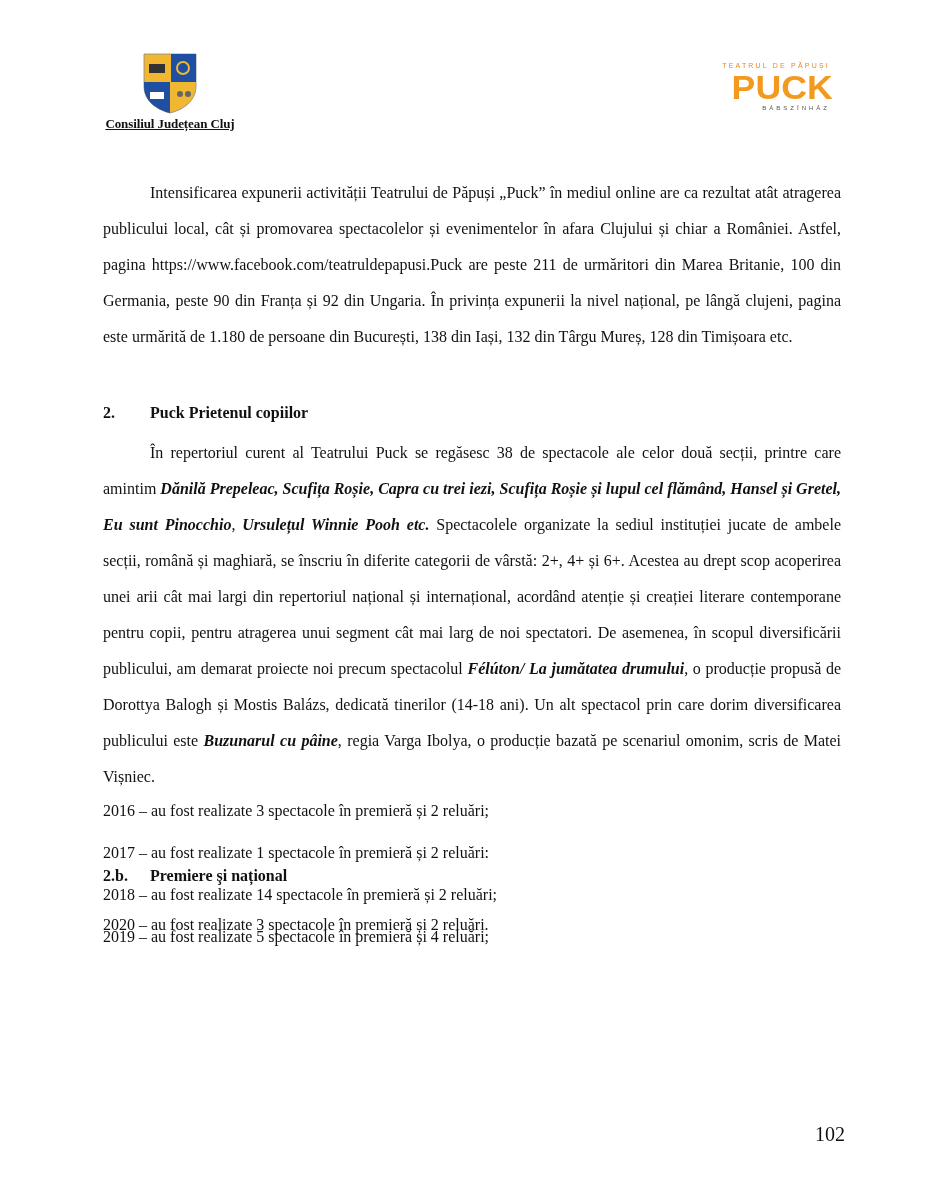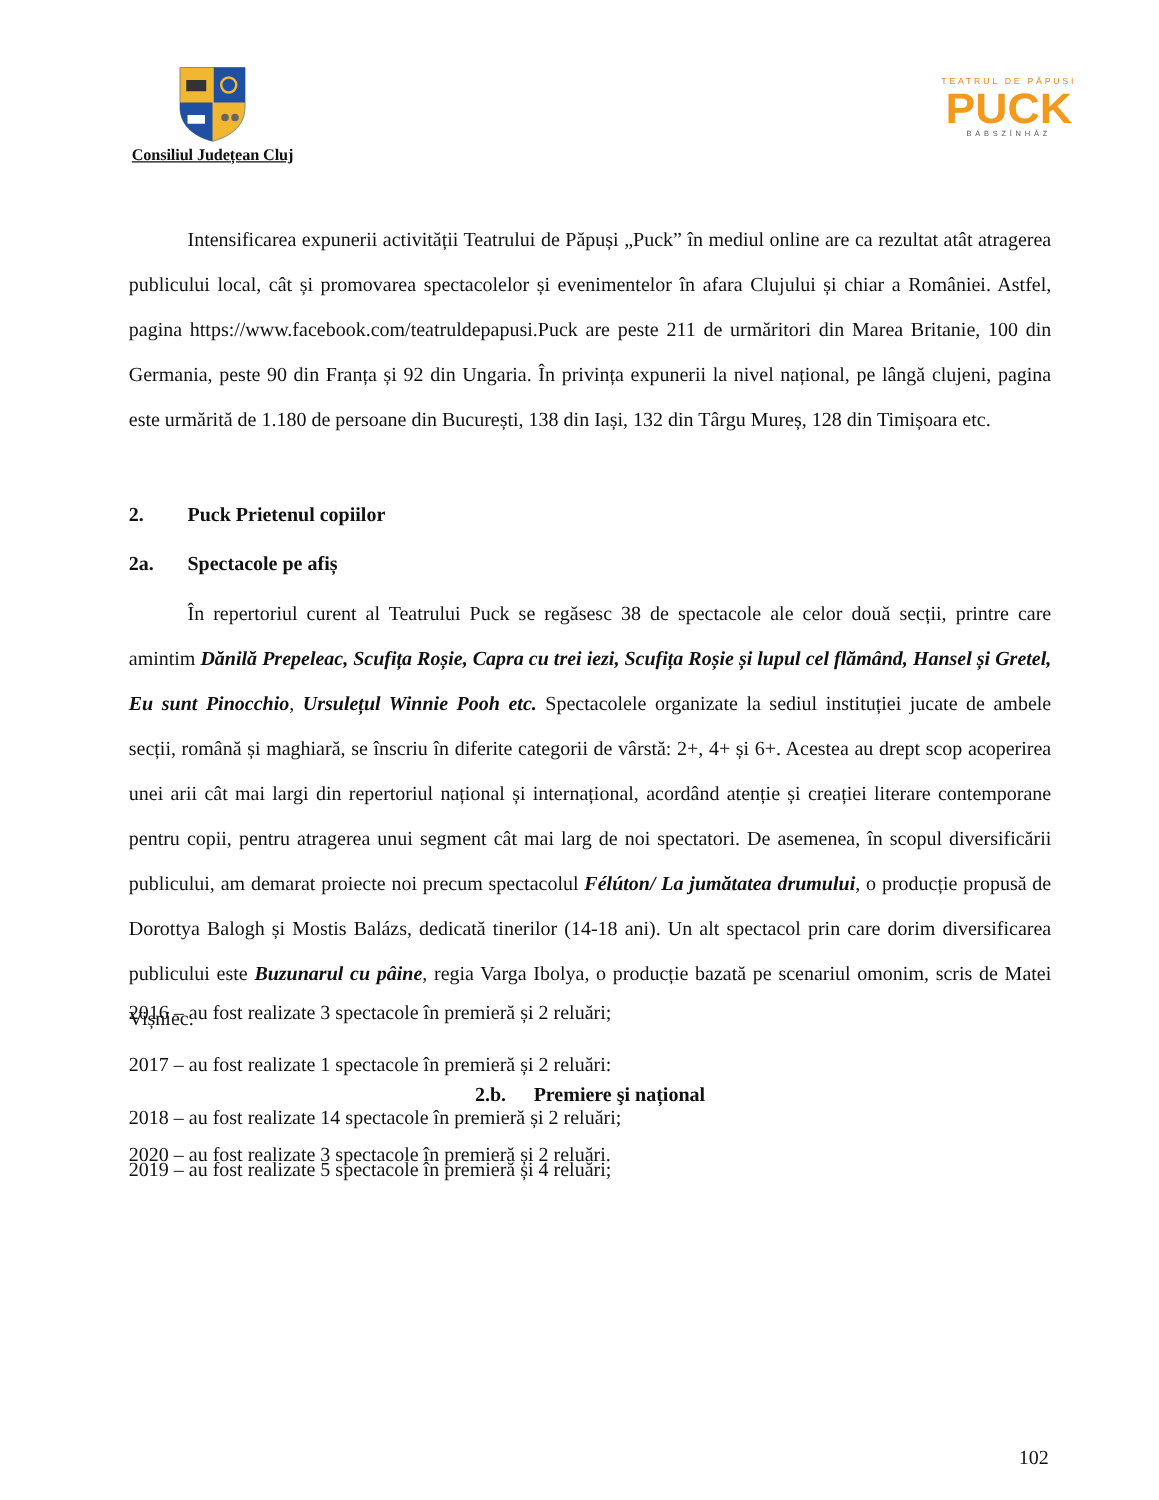--- a/index.html
+++ b/index.html
@@ -1,31 +1,31 @@
 <!DOCTYPE html>
 <html><head>
 <meta charset="utf-8">
 <style>
   html, body { margin: 0; padding: 0; background: #ffffff; }
   body { width: 927px; height: 1200px; position: relative; overflow: hidden;
     font-family: "Liberation Serif", serif; color: #111; }
   .header-left { position: absolute; left: 90px; top: 52px; width: 160px; text-align: center; text-decoration: underline; }
   .crest { width: 56px; height: 62px; margin: 0 auto; display:block; }
   .council { font-weight: bold; font-size: 13px; margin-top: 2px; white-space: nowrap; letter-spacing: -0.1px; }
-  .header-right { position: absolute; left: 752px; top: 62px; width: 110px; text-align: center; }
+  .header-right { position: absolute; left: 720px; top: 62px; width: 110px; text-align: right; }
   .puck-top { font-family: "Liberation Sans", sans-serif; font-size: 7px; letter-spacing: 2.2px; color: #e8862a; }
   .puck-word { font-family: "Liberation Sans", sans-serif; font-weight: bold; font-size: 34px; line-height: 34px;
     color: #f39a1e; letter-spacing: 0px; margin-top: 1px; transform: scaleX(1.05); }
   .puck-bottom { font-family: "Liberation Sans", sans-serif; font-size: 6px; letter-spacing: 3px; color: #555; margin-top: 1px; }
   .content { position: absolute; left: 103px; top: 175px; width: 738px; font-size: 16px; }
   p.body { margin: 0; line-height: 36px; text-align: justify; text-indent: 47px; }
   .h { font-weight: bold; font-size: 16px; display: flex; }
   .h .num { width: 47px; }
   .list-line { font-size: 16px; position: absolute; left: 103px; }
-  .page-num { position: absolute; left: 815px; top: 1158px; font-size: 16px; }
+  .page-num { position: absolute; left: 815px; top: 1123px; font-size: 20px; }
   b i, i b { font-weight: bold; font-style: italic; }
 </style>
 </head>
 <body>
 
 <div class="header-left">
   <svg class="crest" viewBox="0 0 56 62">
     <path d="M2 2 H54 V34 C54 50 40 58 28 61 C16 58 2 50 2 34 Z" fill="#f2b731" stroke="#888" stroke-width="0.8"></path>
     <rect x="29" y="2" width="25" height="28" fill="#1f4fa0"></rect>
     <path d="M2 30 H28 V61 C16 58 2 50 2 34 Z" fill="#1f4fa0"></path>
@@ -45,28 +45,24 @@
 </div>
 
 <div class="content">
   <p class="body">Intensificarea expunerii activității Teatrului de Păpuși „Puck” în mediul online are ca rezultat atât atragerea publicului local, cât și promovarea spectacolelor și evenimentelor în afara Clujului și chiar a României. Astfel, pagina https://www.facebook.com/teatruldepapusi.Puck are peste 211 de urmăritori din Marea Britanie, 100 din Germania, peste 90 din Franța și 92 din Ungaria. În privința expunerii la nivel național, pe lângă clujeni, pagina este urmărită de 1.180 de persoane din București, 138 din Iași, 132 din Târgu Mureș, 128 din Timișoara etc.</p>
 
   <div class="h" style="margin-top:49px;">
     <span class="num">2.</span>
     <span>Puck Prietenul copiilor</span>
   </div>
 
-  <div class="h" style="margin-top:21px;">
-    <span class="num">2a.</span>
-    <span>Spectacole pe afiș</span>
-  </div>
 
   <p class="body" style="margin-top:13px;"><span>În repertoriul curent al Teatrului Puck se regăsesc 38 de spectacole ale celor două secții, printre care amintim </span><b><i>Dănilă Prepeleac, Scufița Roșie, Capra cu trei iezi, Scufița Roșie și lupul cel flămând, Hansel și Gretel, Eu sunt Pinocchio</i></b><span>, </span><b><i>Ursulețul Winnie Pooh etc.</i></b><span> Spectacolele organizate la sediul instituției jucate de ambele secții, română și maghiară, se înscriu în diferite categorii de vârstă: 2+, 4+ și 6+. Acestea au drept scop acoperirea unei arii cât mai largi din repertoriul național și internațional, acordând atenție și creației literare contemporane pentru copii, pentru atragerea unui segment cât mai larg de noi spectatori. De asemenea, în scopul diversificării publicului, am demarat proiecte noi precum spectacolul </span><b><i>Félúton/ La jumătatea drumului</i></b><span>, o producție propusă de Dorottya Balogh și Mostis Balázs, dedicată tinerilor (14-18 ani). Un alt spectacol prin care dorim diversificarea publicului este </span><b><i>Buzunarul cu pâine</i></b><span>, regia Varga Ibolya, o producție bazată pe scenariul omonim, scris de Matei Vișniec.</span></p>
 
-  <div class="h" style="margin-top:34px;justify-content:center;">
+  <div class="h" style="margin-top:72px;">
     <span class="num">2.b.</span>
     <span>Premiere şi național</span>
   </div>
 </div>
 
 <div class="list-line" style="top:802px;">2016 – au fost realizate 3 spectacole în premieră și 2 reluări;</div>
 <div class="list-line" style="top:844px;">2017 – au fost realizate 1 spectacole în premieră și 2 reluări:</div>
 <div class="list-line" style="top:886px;">2018 – au fost realizate 14 spectacole în premieră și 2 reluări;</div>
 <div class="list-line" style="top:928px;text-align:center;">2019 – au fost realizate 5 spectacole în premieră și 4 reluări;</div>
 <div class="list-line" style="top:916px;">2020 – au fost realizate 3 spectacole în premieră și 2 reluări.</div>

